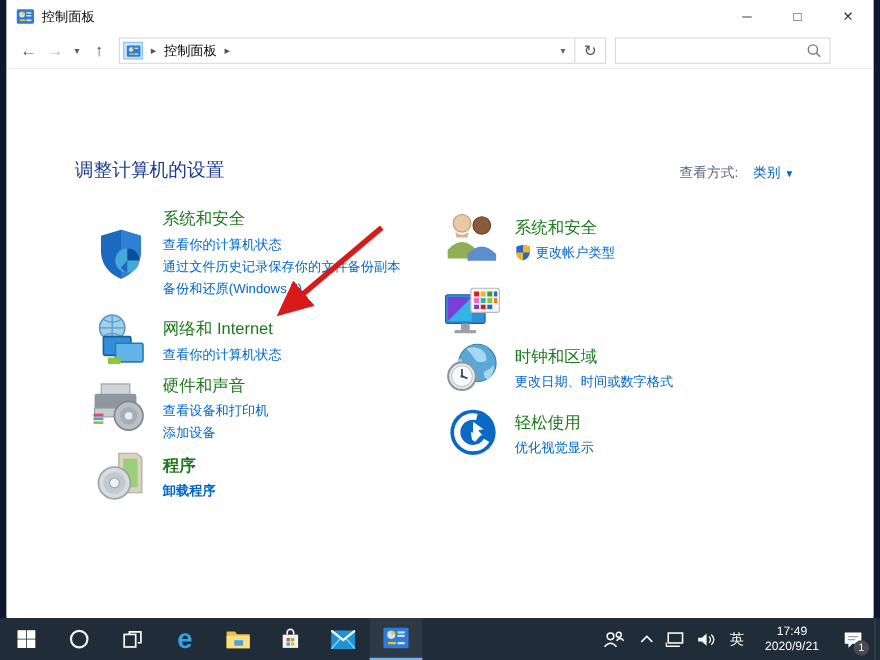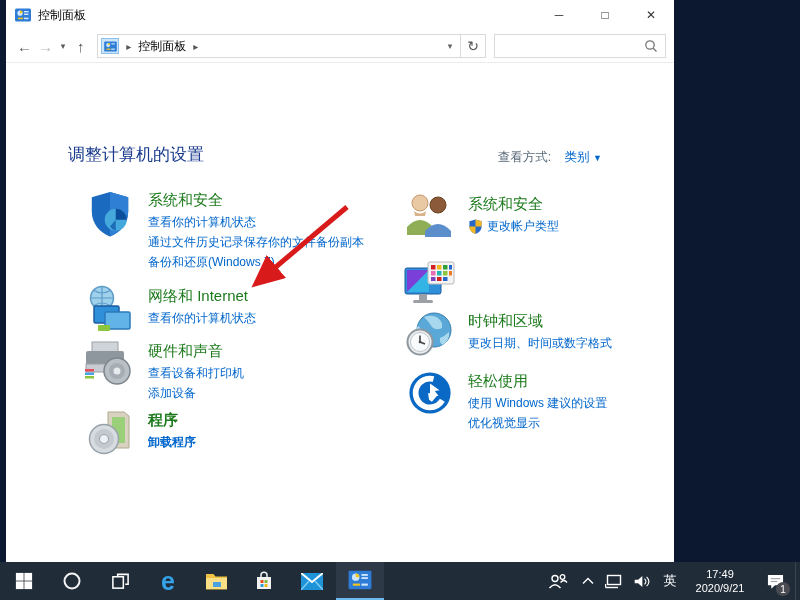--- a/index.html
+++ b/index.html
@@ -1,20 +1,20 @@
 <!DOCTYPE html>
 <html><head>
 <meta charset="utf-8">
 <style>
   * { margin:0; padding:0; box-sizing:border-box; }
   html,body { width:800px; height:600px; }
   body { background:#0c1830; font-family:"Liberation Sans", sans-serif; position:relative; overflow:hidden; }
 
   
-  .window { position:absolute; left:6px; top:0; width:668px; height:562px; background:#fff; }
+  .window { position:absolute; left:6px; top:0; width:788px; height:562px; background:#fff; }
 
   .titlebar { height:30px; display:flex; align-items:center; background:#fff; }
   .titlebar .app-icon { margin-left:9px; width:16px; height:16px; }
   .titlebar .title { font-size:12px; color:#000; margin-left:7px; }
   .win-controls { margin-left:auto; display:flex; height:30px; }
   .win-btn { width:46px; height:30px; display:flex; align-items:center; justify-content:center;
              font-size:12px; color:#333; cursor:default; }
 
   .navbar { height:33px; display:flex; align-items:center; border-bottom:1px solid #ececec;
             background:#fff; padding:0 8px; }
@@ -37,21 +37,21 @@
   .searchbox .mag { position:absolute; right:7px; top:4px; }
 
   
   .content { position:relative; width:100%; height:498px; background:#fff; }
   .page-heading { position:absolute; left:62px; top:80px; font-size:17px; color:#1a3b8d; }
   .view-by { position:absolute; right:72px; top:86px; font-size:12.5px; }
   .view-by .lbl { color:#5a6b7c; }
   .view-by .val { color:#0066cc; margin-left:10px; }
   .view-by .caret { color:#0066cc; font-size:9px; }
 
-  .cat { position:absolute; display:flex; }
+  .cat { position:absolute; display:flex;align-items:center; }
   .cat-icon { width:52px; height:50px; flex:0 0 52px; display:flex; align-items:flex-start;
               justify-content:center; }
   .cat-text { margin-left:12px; display:flex; flex-direction:column; }
   .cat-title { font-size:15px; color:#1c7a1c; text-decoration:none; line-height:21px;
                margin-bottom:2px; cursor:pointer; }
   .cat-link { font-size:12px; color:#0066cc; text-decoration:none; line-height:20px;
               cursor:pointer; display:flex; align-items:center; }
   .uac { display:inline-flex; margin-right:4px; }
 
   .arrow-overlay { position:absolute; left:0; top:0; pointer-events:none; }
@@ -272,21 +272,20 @@
           <div class="cat-icon">
             <svg width="46" height="46" viewBox="0 0 48 48">
               <circle cx="24" cy="24" r="21.5" fill="#0a69c4"></circle>
               <circle cx="24" cy="24" r="15" fill="none" stroke="#fff" stroke-width="6" stroke-dasharray="66 28" stroke-dashoffset="-8"></circle>
               <path d="M24 14 v12 l9 1 l-4 -5 l5 -1 Z" fill="#fff"></path>
               <path d="M22 24 l10 2 l-6 7 l-3 -2 Z" fill="#fff"></path>
             </svg>
           </div>
           <div class="cat-text">
             <a class="cat-title">轻松使用</a>
-            <a class="cat-link">使用 Windows 建议的设置</a>
             <a class="cat-link">优化视觉显示</a>
           </div>
         </div>
       </div>
 
     <svg class="arrow-overlay" width="788" height="498" viewBox="0 62 788 498">
       <defs>
         <marker id="ah" markerWidth="7" markerHeight="7" refX="4.8" refY="3" orient="auto">
           <path d="M0,0 L6.5,3 L0,6 Z" fill="#d91a1a"></path>
         </marker>

